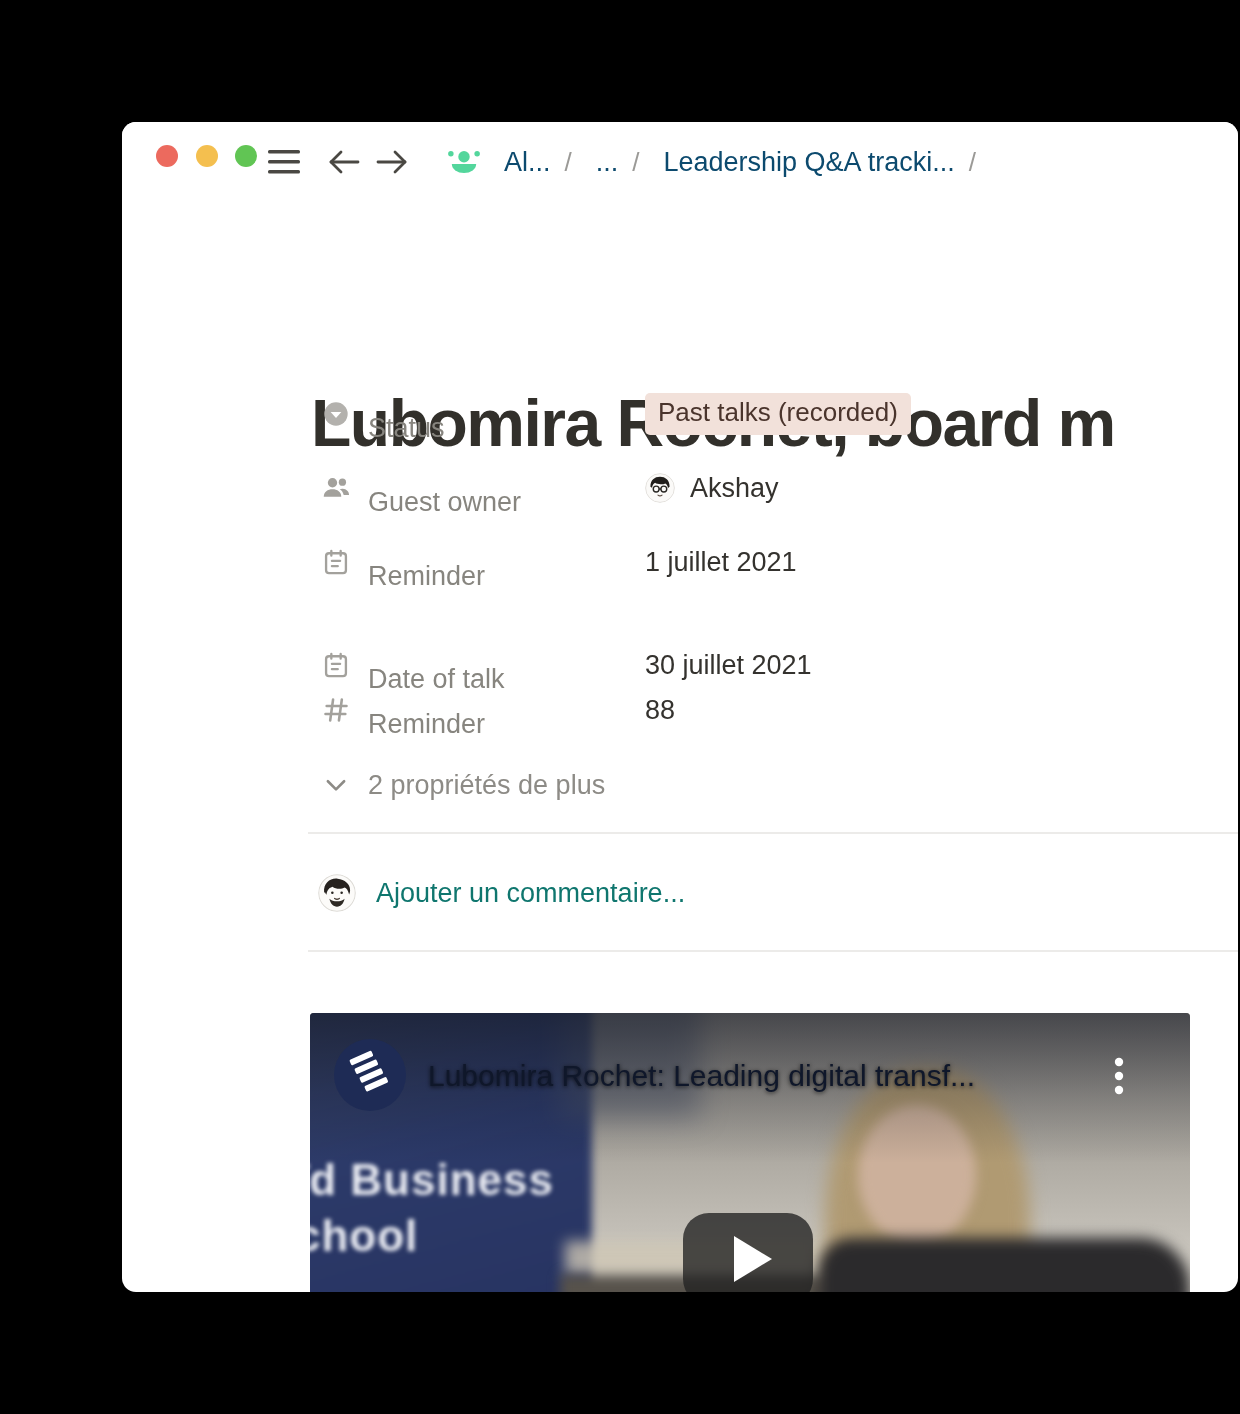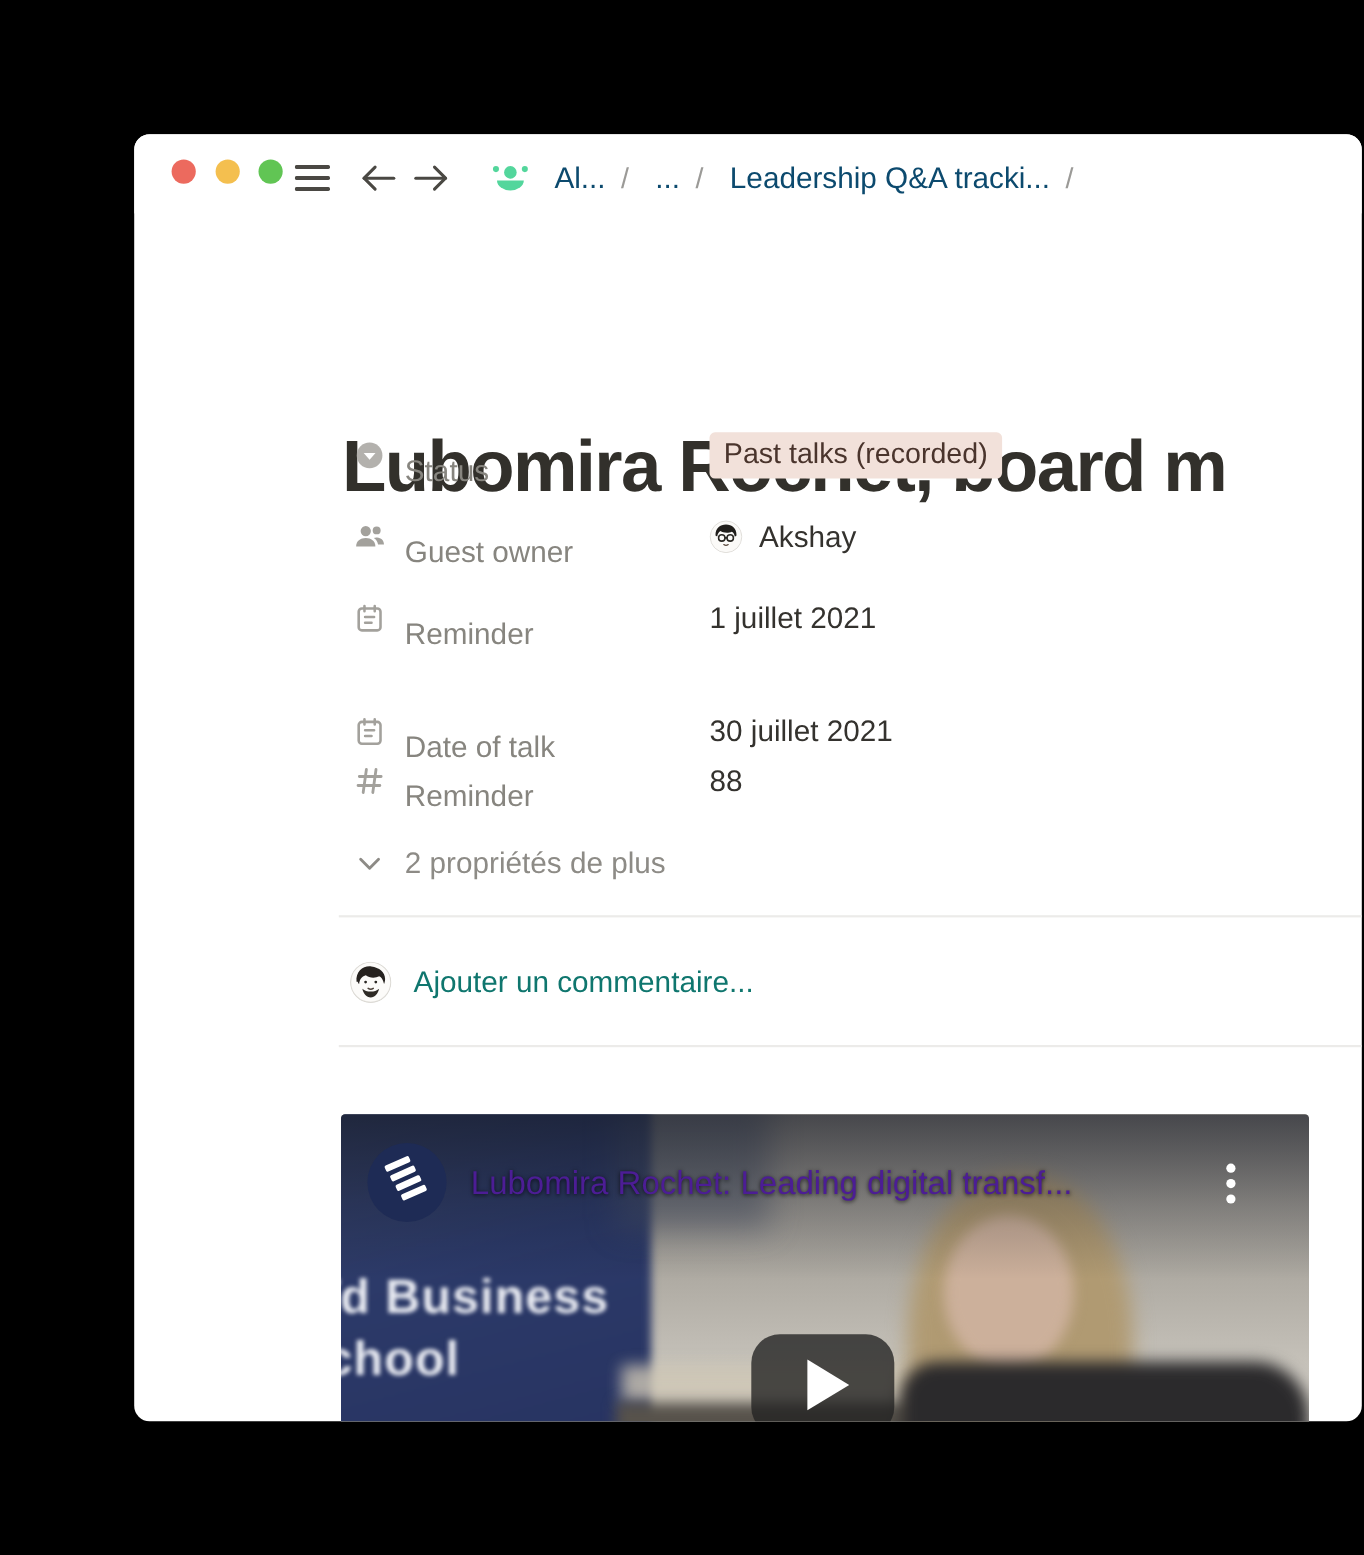--- a/index.html
+++ b/index.html
@@ -51,21 +51,21 @@
 
   
   .video { position:absolute; left:188px; top:891px; width:880px; height:495px;
     border-radius:4px; overflow:hidden; background:#9a968e; }
   .thumb-base { position:absolute; inset:0;
     background:linear-gradient(180deg,#8e8b86 0%,#aca8a0 28%,#d7d3cb 58%,#d0cabf 100%); }
   .blob { position:absolute; }
   .hdr-grad { position:absolute; left:0; top:0; width:100%; height:150px;
     background:linear-gradient(180deg,rgba(12,16,28,.55) 0%,rgba(12,16,28,.22) 55%,rgba(12,16,28,0) 100%); }
   .yt-logo { position:absolute; left:23px; top:25px; width:74px; height:74px; }
-  .yt-title { position:absolute; left:118px; top:46px; font-size:30px; color:#4c1d95;
+  .yt-title { position:absolute; left:118px; top:46px; font-size:30px; color:#0f172a;
     white-space:nowrap; text-shadow:0 1px 4px rgba(0,0,0,.75); }
   .kebab { position:absolute; left:799px; top:44px; width:20px; height:40px; }
   .banner-text { position:absolute; color:#e9ebf2; font-weight:700; font-size:44px;
     letter-spacing:1px; filter:blur(2px); white-space:nowrap; }
   .play-btn { position:absolute; left:373px; top:200px; width:130px; height:92px;
     background:rgba(33,33,33,.78); border-radius:26px;
     display:flex; align-items:center; justify-content:center; }
   .play-tri { width:0; height:0; border-left:38px solid #fff;
     border-top:23px solid transparent; border-bottom:23px solid transparent; margin-left:9px; }
 </style>

